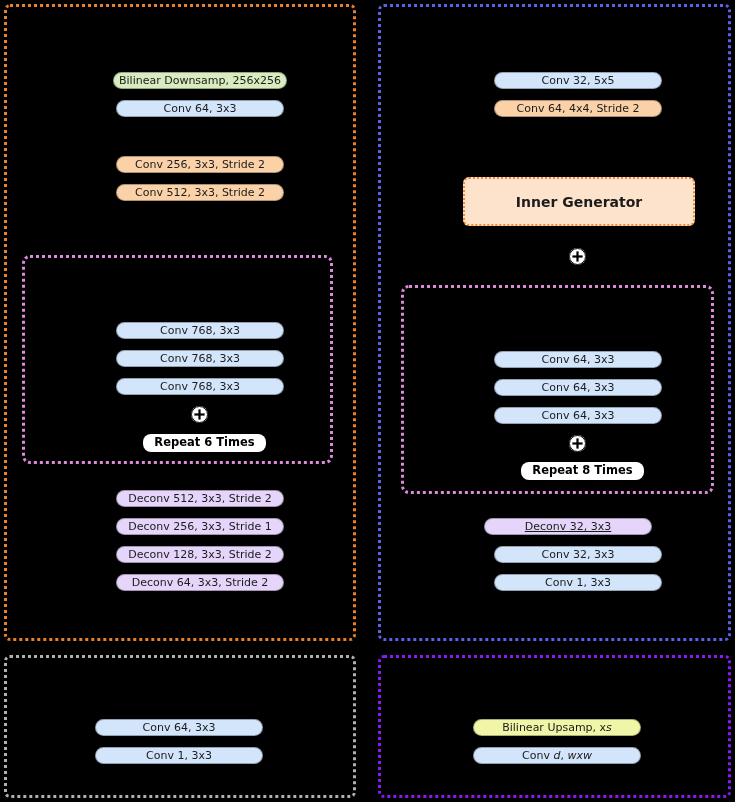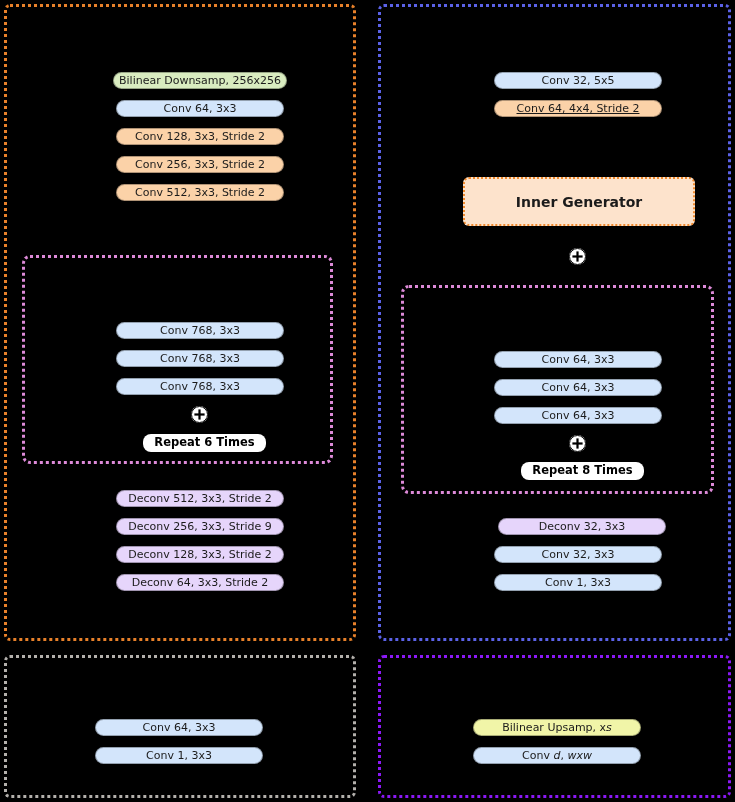--- a/index.html
+++ b/index.html
@@ -122,49 +122,48 @@
 </style>
 </head>
 <body>
 
 <div id="canvas">
 
   <div class="panel panel-outer-generator"></div>
 
   <div class="pill c-green" style="left:113px; top:72px;  width:174px;">Bilinear Downsamp, 256x256</div>
   <div class="pill c-blue" style="left:116px; top:100px; width:168px;">Conv 64, 3x3</div>
-  <div class="pill c-orange" style="left:116px; top:128px; width:168px;">Conv 128, 3x3, Stride 2</div>
   <div class="pill c-orange" style="left:116px; top:156px; width:168px;">Conv 256, 3x3, Stride 2</div>
   <div class="pill c-orange" style="left:116px; top:184px; width:168px;">Conv 512, 3x3, Stride 2</div>
 
   <div class="repeat-group repeat-left"></div>
 
   <div class="pill c-blue" style="left:116px; top:322px; width:168px;">Conv 768, 3x3</div>
   <div class="pill c-blue" style="left:116px; top:350px; width:168px;">Conv 768, 3x3</div>
   <div class="pill c-blue" style="left:116px; top:378px; width:168px;">Conv 768, 3x3</div>
 
   <div class="plus-icon" style="left:191px; top:406px;">
     <svg width="17" height="17" viewBox="0 0 17 17" aria-hidden="true">
       <circle cx="8.5" cy="8.5" r="8" fill="#ffffff" stroke="#000000" stroke-width="1"></circle>
       <rect x="7.4" y="3.4" width="2.2" height="10.2" fill="#000000"></rect>
       <rect x="3.4" y="7.4" width="10.2" height="2.2" fill="#000000"></rect>
     </svg>
   </div>
 
   <div class="repeat-caption" style="left:143px; top:434px; width:113px;">Repeat 6 Times</div>
 
   <div class="pill c-purple" style="left:116px; top:490px; width:168px;">Deconv 512, 3x3, Stride 2</div>
-  <div class="pill c-purple" style="left:116px; top:518px; width:168px;">Deconv 256, 3x3, Stride 9</div>
+  <div class="pill c-purple" style="left:116px; top:518px; width:168px;">Deconv 256, 3x3, Stride 1</div>
   <div class="pill c-purple" style="left:116px; top:546px; width:168px;">Deconv 128, 3x3, Stride 2</div>
   <div class="pill c-purple" style="left:116px; top:574px; width:168px;">Deconv 64, 3x3, Stride 2</div>
 
   <div class="panel panel-inner-generator"></div>
 
   <div class="pill c-blue" style="left:494px; top:72px;  width:168px;">Conv 32, 5x5</div>
-  <div class="pill c-orange" style="left:494px; top:100px; width:168px;text-decoration:underline;">Conv 64, 4x4, Stride 2</div>
+  <div class="pill c-orange" style="left:494px; top:100px; width:168px;">Conv 64, 4x4, Stride 2</div>
 
   <div class="big-block" style="left:463px; top:177px; width:232px; height:49px;">Inner Generator</div>
 
   <div class="plus-icon" style="left:569px; top:248px;">
     <svg width="17" height="17" viewBox="0 0 17 17" aria-hidden="true">
       <circle cx="8.5" cy="8.5" r="8" fill="#ffffff" stroke="#000000" stroke-width="1"></circle>
       <rect x="7.4" y="3.4" width="2.2" height="10.2" fill="#000000"></rect>
       <rect x="3.4" y="7.4" width="10.2" height="2.2" fill="#000000"></rect>
     </svg>
   </div>
@@ -178,21 +177,21 @@
   <div class="plus-icon" style="left:569px; top:435px;">
     <svg width="17" height="17" viewBox="0 0 17 17" aria-hidden="true">
       <circle cx="8.5" cy="8.5" r="8" fill="#ffffff" stroke="#000000" stroke-width="1"></circle>
       <rect x="7.4" y="3.4" width="2.2" height="10.2" fill="#000000"></rect>
       <rect x="3.4" y="7.4" width="10.2" height="2.2" fill="#000000"></rect>
     </svg>
   </div>
 
   <div class="repeat-caption" style="left:521px; top:462px; width:113px;">Repeat 8 Times</div>
 
-  <div class="pill c-purple" style="left:498px; top:518px; width:168px;">Deconv 32, 3x3</div>
+  <div class="pill c-purple" style="left:484px; top:518px; width:168px;text-decoration:underline;">Deconv 32, 3x3</div>
   <div class="pill c-blue" style="left:494px; top:546px; width:168px;">Conv 32, 3x3</div>
   <div class="pill c-blue" style="left:494px; top:574px; width:168px;">Conv 1, 3x3</div>
 
   <div class="panel panel-discriminator"></div>
 
   <div class="pill c-blue" style="left:95px; top:719px; width:168px;">Conv 64, 3x3</div>
   <div class="pill c-blue" style="left:95px; top:747px; width:168px;">Conv 1, 3x3</div>
 
   <div class="panel panel-upsample"></div>
 

